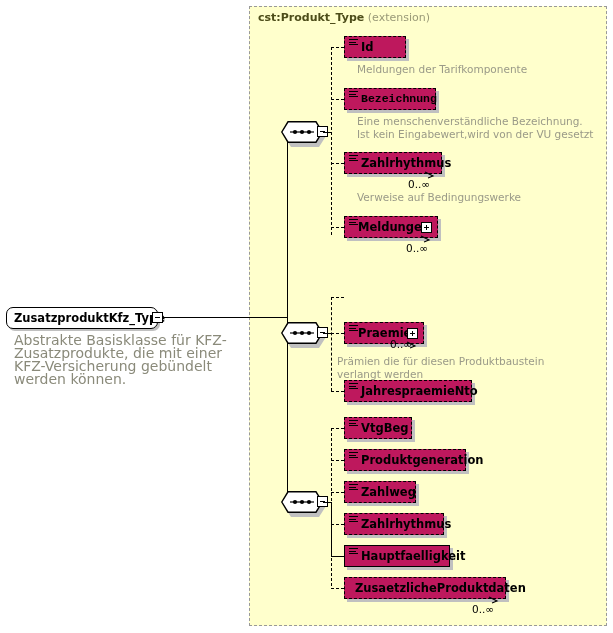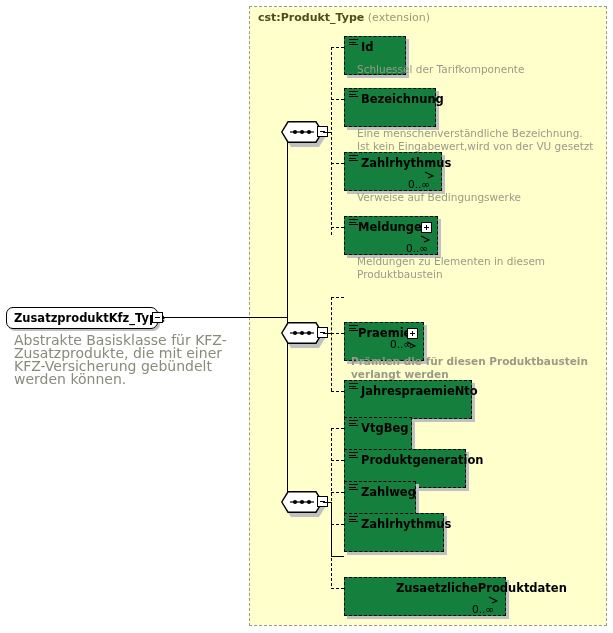--- a/index.html
+++ b/index.html
@@ -169,23 +169,23 @@
     position: absolute;
     left: 3px; top: 4px;
     width: 42px;
     height: 22px;
   }
   .seq .minus-box { left: 36px; top: 5px; }
 
   
   .el {
     position: absolute;
-    height: 39px;
+    height: 22px;
     box-sizing: border-box;
-    background: #15803d;
+    background: #be185d;
     box-shadow: 3px 3px 0 #c0c0c0;
   }
   .el.optional { border: 1.4px dashed #000000; }
   .el.required { border: 1.4px solid #000000; }
   .el .elabel {
     position: absolute;
     left: 16px;
     top: 3px;
     font-size: 11.5px;
     font-weight: bold;
@@ -288,31 +288,31 @@
   <div class="dline-h" style="left:331px; top:227px; width:13px;"></div>
 
   <div class="el optional" style="left:344px; top:36px; width:62px;">
     <span class="el-icon">
         <i></i>
         <i></i>
         <i></i>
       </span>
     <span class="elabel">Id</span>
   </div>
-  <div class="desc" style="left:357px; top:63px; width:240px;">Schluessel der Tarifkomponente</div>
-
-  <div class="el optional" style="left:344px; top:88px; width:92px;">
+  <div class="desc" style="left:357px; top:63px; width:240px;">Meldungen der Tarifkomponente</div>
+
+  <div class="el optional" style="left:344px; top:88px; width:92px;font-family:Liberation Mono, monospace;">
     <span class="el-icon">
         <i></i>
         <i></i>
         <i></i>
       </span>
     <span class="elabel">Bezeichnung</span>
   </div>
-  <div class="desc" style="left:357px; top:115px; width:238px;margin-top:12px;">Eine menschenverständliche Bezeichnung. Ist kein Eingabewert,wird von der VU gesetzt</div>
+  <div class="desc" style="left:357px; top:115px; width:238px;">Eine menschenverständliche Bezeichnung. Ist kein Eingabewert,wird von der VU gesetzt</div>
 
   <div class="el optional" style="left:344px; top:152px; width:98px;">
     <span class="el-icon">
         <i></i>
         <i></i>
         <i></i>
       </span>
     <span class="elabel">Zahlrhythmus</span>
   </div>
   <svg class="repeat-mark" style="left:424px; top:171px;" viewBox="0 0 12 8">
@@ -327,21 +327,20 @@
         <i></i>
         <i></i>
       </span>
     <span class="elabel">Meldungen</span>
     <span class="plus-box el-plus" style="left:76px;"></span>
   </div>
   <svg class="repeat-mark" style="left:420px; top:235px;" viewBox="0 0 12 8">
     <polyline points="1,1 9,5 4,7" fill="none" stroke="#000000" stroke-width="1.1"></polyline>
   </svg>
   <div class="occurs" style="left:406px; top:242px;">0..∞</div>
-  <div class="desc" style="left:357px; top:255px; width:250px;">Meldungen zu Elementen in diesem Produktbaustein</div>
 
   <div class="seq" style="left:281px; top:322px;">
     <svg class="shadow" viewBox="0 0 42 22">
       <polygon points="7,0 35,0 42,11 35,22 7,22 0,11" fill="#c0c0c0"></polygon>
     </svg>
     <svg class="body" viewBox="0 0 42 22">
       <polygon points="7,0.8 35,0.8 41.2,11 35,21.2 7,21.2 0.8,11" fill="#ffffff" stroke="#000000" stroke-width="1.4"></polygon>
       <line x1="9" y1="11" x2="33" y2="11" stroke="#000000" stroke-width="1.2"></line>
       <circle cx="14" cy="11" r="2.1" fill="#000000"></circle>
       <circle cx="21" cy="11" r="2.1" fill="#000000"></circle>
@@ -363,21 +362,21 @@
         <i></i>
         <i></i>
       </span>
     <span class="elabel">Praemie</span>
     <span class="plus-box el-plus" style="left:62px;"></span>
   </div>
   <svg class="repeat-mark" style="left:406px; top:341px;" viewBox="0 0 12 8">
     <polyline points="1,1 9,5 4,7" fill="none" stroke="#000000" stroke-width="1.1"></polyline>
   </svg>
   <div class="occurs" style="left:390px; top:338px;">0..∞</div>
-  <div class="desc" style="left:351px; top:355px; width:254px;font-weight:bold;">Prämien die für diesen Produktbaustein verlangt werden</div>
+  <div class="desc" style="left:337px; top:355px; width:254px;">Prämien die für diesen Produktbaustein verlangt werden</div>
 
   <div class="el optional" style="left:344px; top:380px; width:128px;">
     <span class="el-icon">
         <i></i>
         <i></i>
         <i></i>
       </span>
     <span class="elabel">JahrespraemieNto</span>
   </div>
 
@@ -435,22 +434,30 @@
 
   <div class="el optional" style="left:344px; top:513px; width:100px;">
     <span class="el-icon">
         <i></i>
         <i></i>
         <i></i>
       </span>
     <span class="elabel">Zahlrhythmus</span>
   </div>
 
+  <div class="el required" style="left:344px; top:545px; width:106px;">
+    <span class="el-icon">
+        <i></i>
+        <i></i>
+        <i></i>
+      </span>
+    <span class="elabel">Hauptfaelligkeit</span>
+  </div>
 
   <div class="el optional" style="left:344px; top:577px; width:162px;">
-    <span class="elabel" style="left:10px;margin-left:41px;">ZusaetzlicheProduktdaten</span>
+    <span class="elabel" style="left:10px;">ZusaetzlicheProduktdaten</span>
   </div>
   <svg class="repeat-mark" style="left:488px; top:596px;" viewBox="0 0 12 8">
     <polyline points="1,1 9,5 4,7" fill="none" stroke="#000000" stroke-width="1.1"></polyline>
   </svg>
   <div class="occurs" style="left:472px; top:603px;">0..∞</div>
 
 </div>
 
 </body></html>

